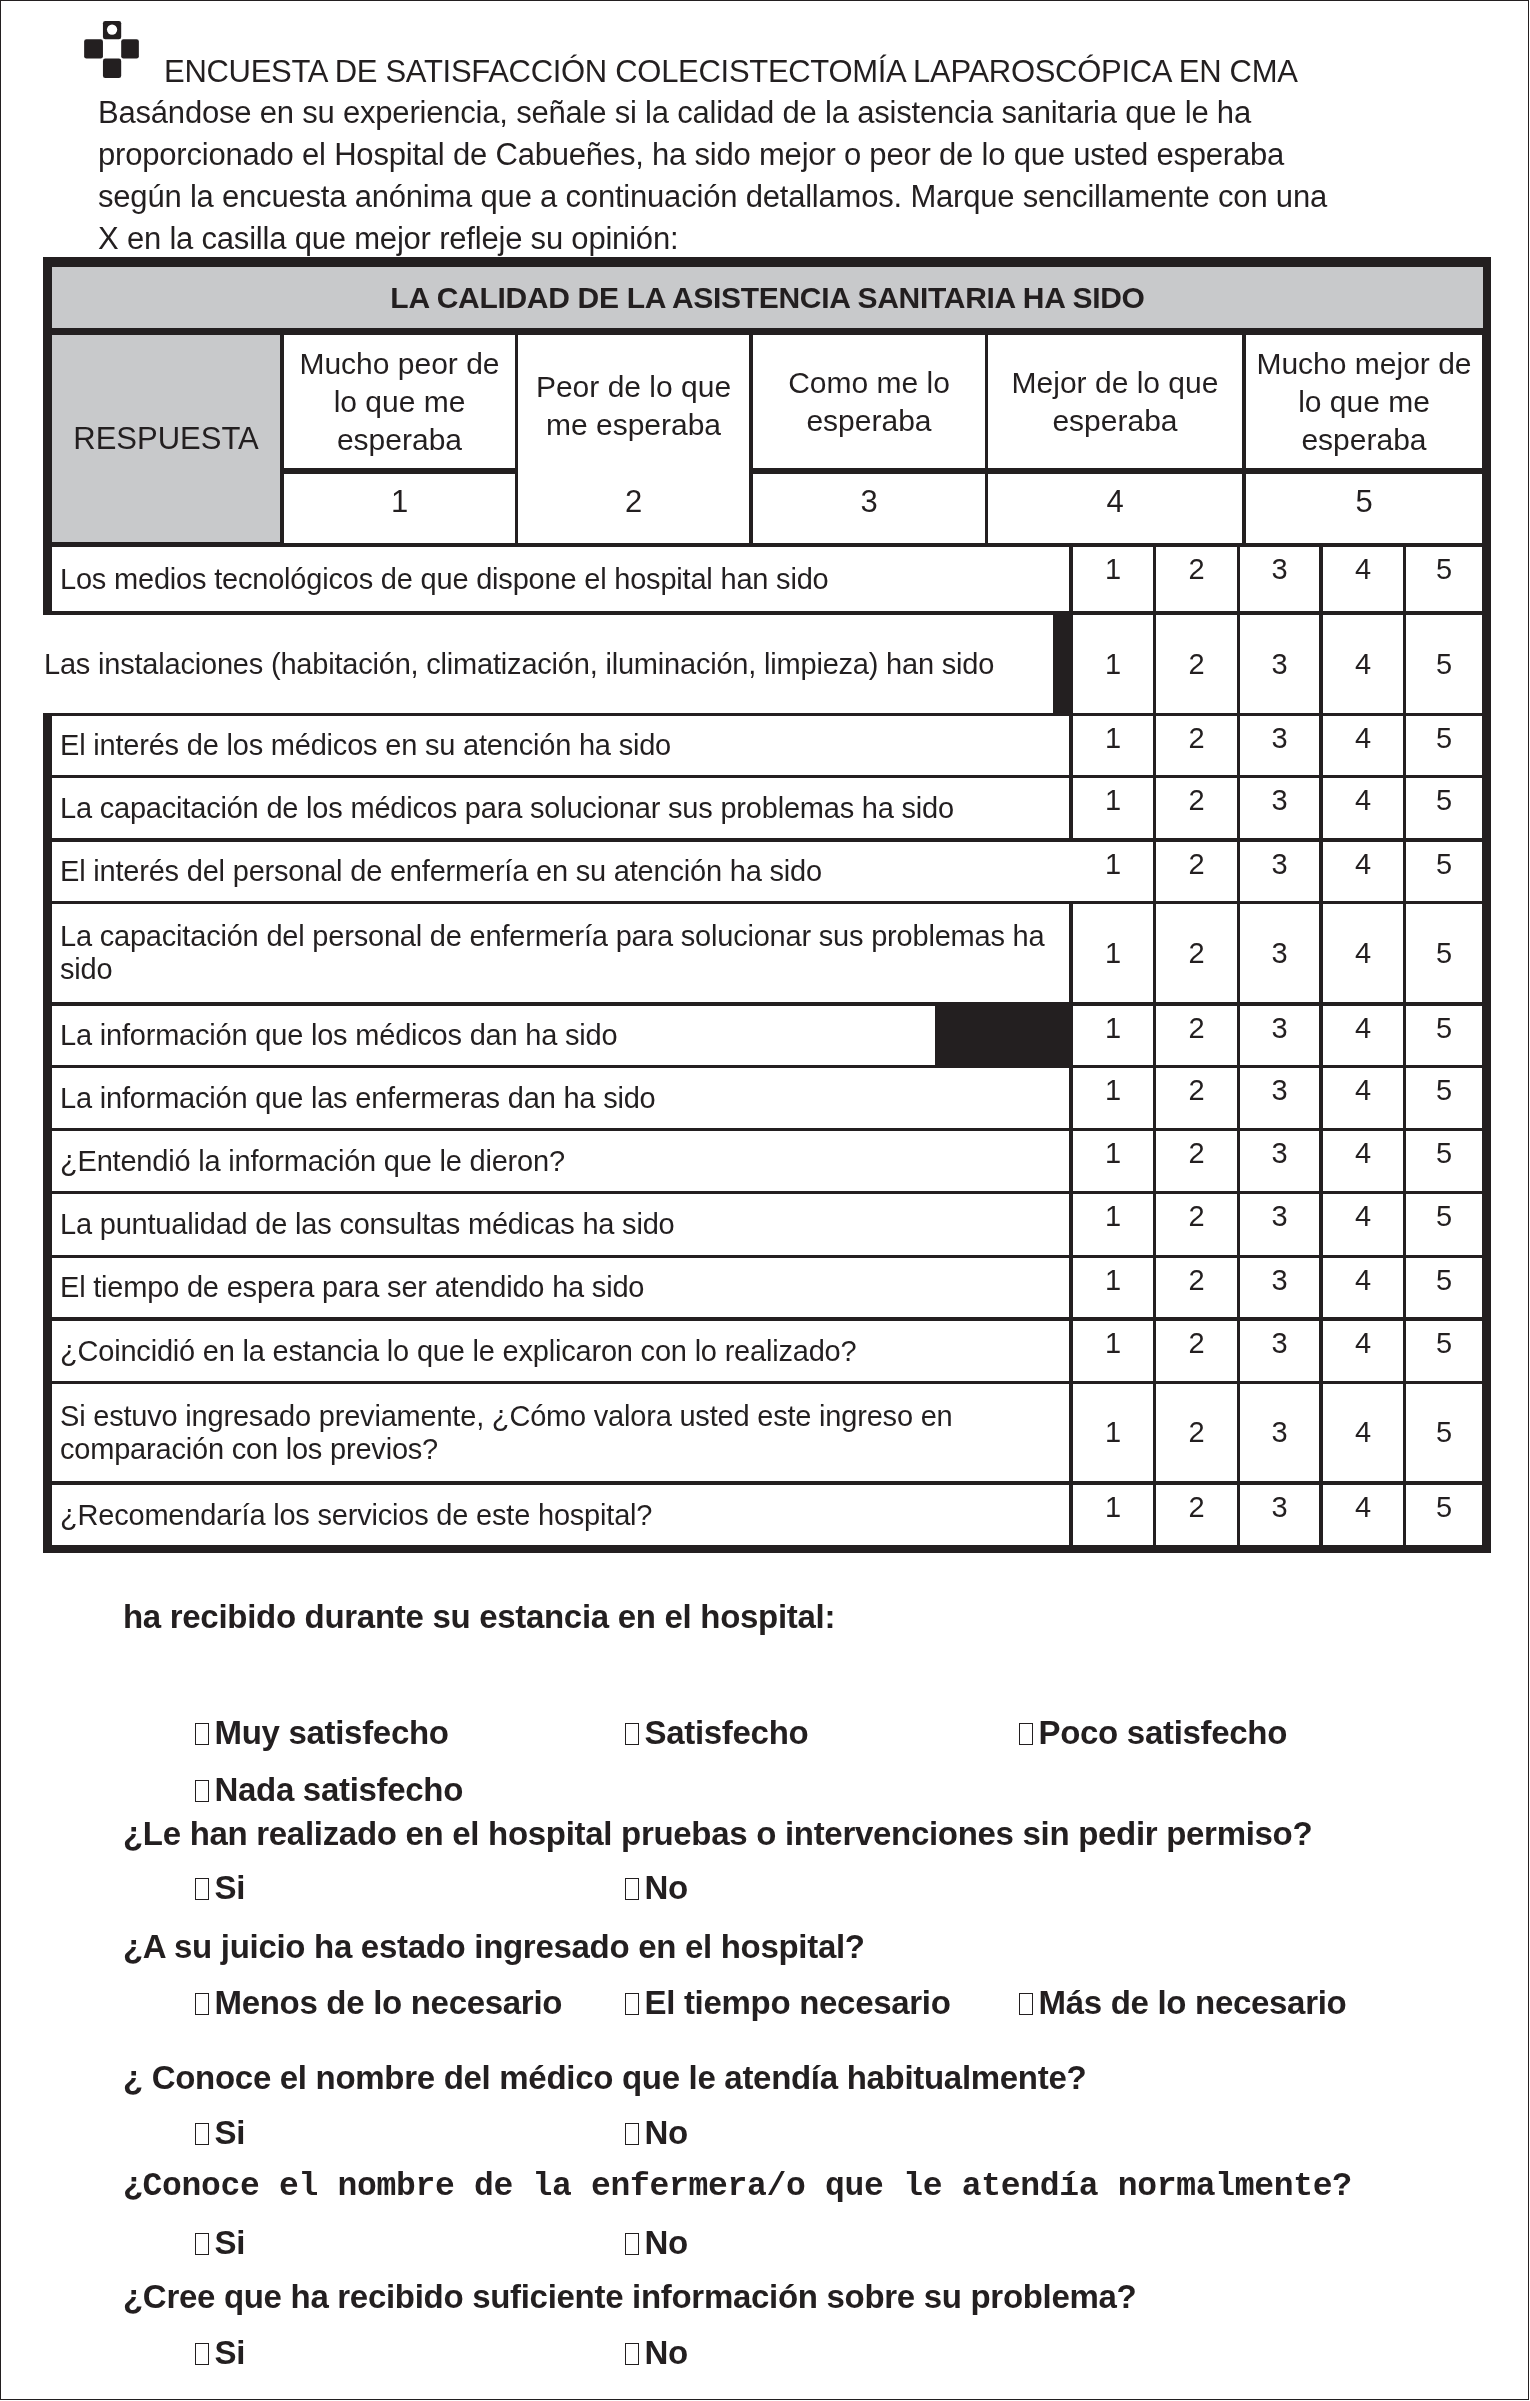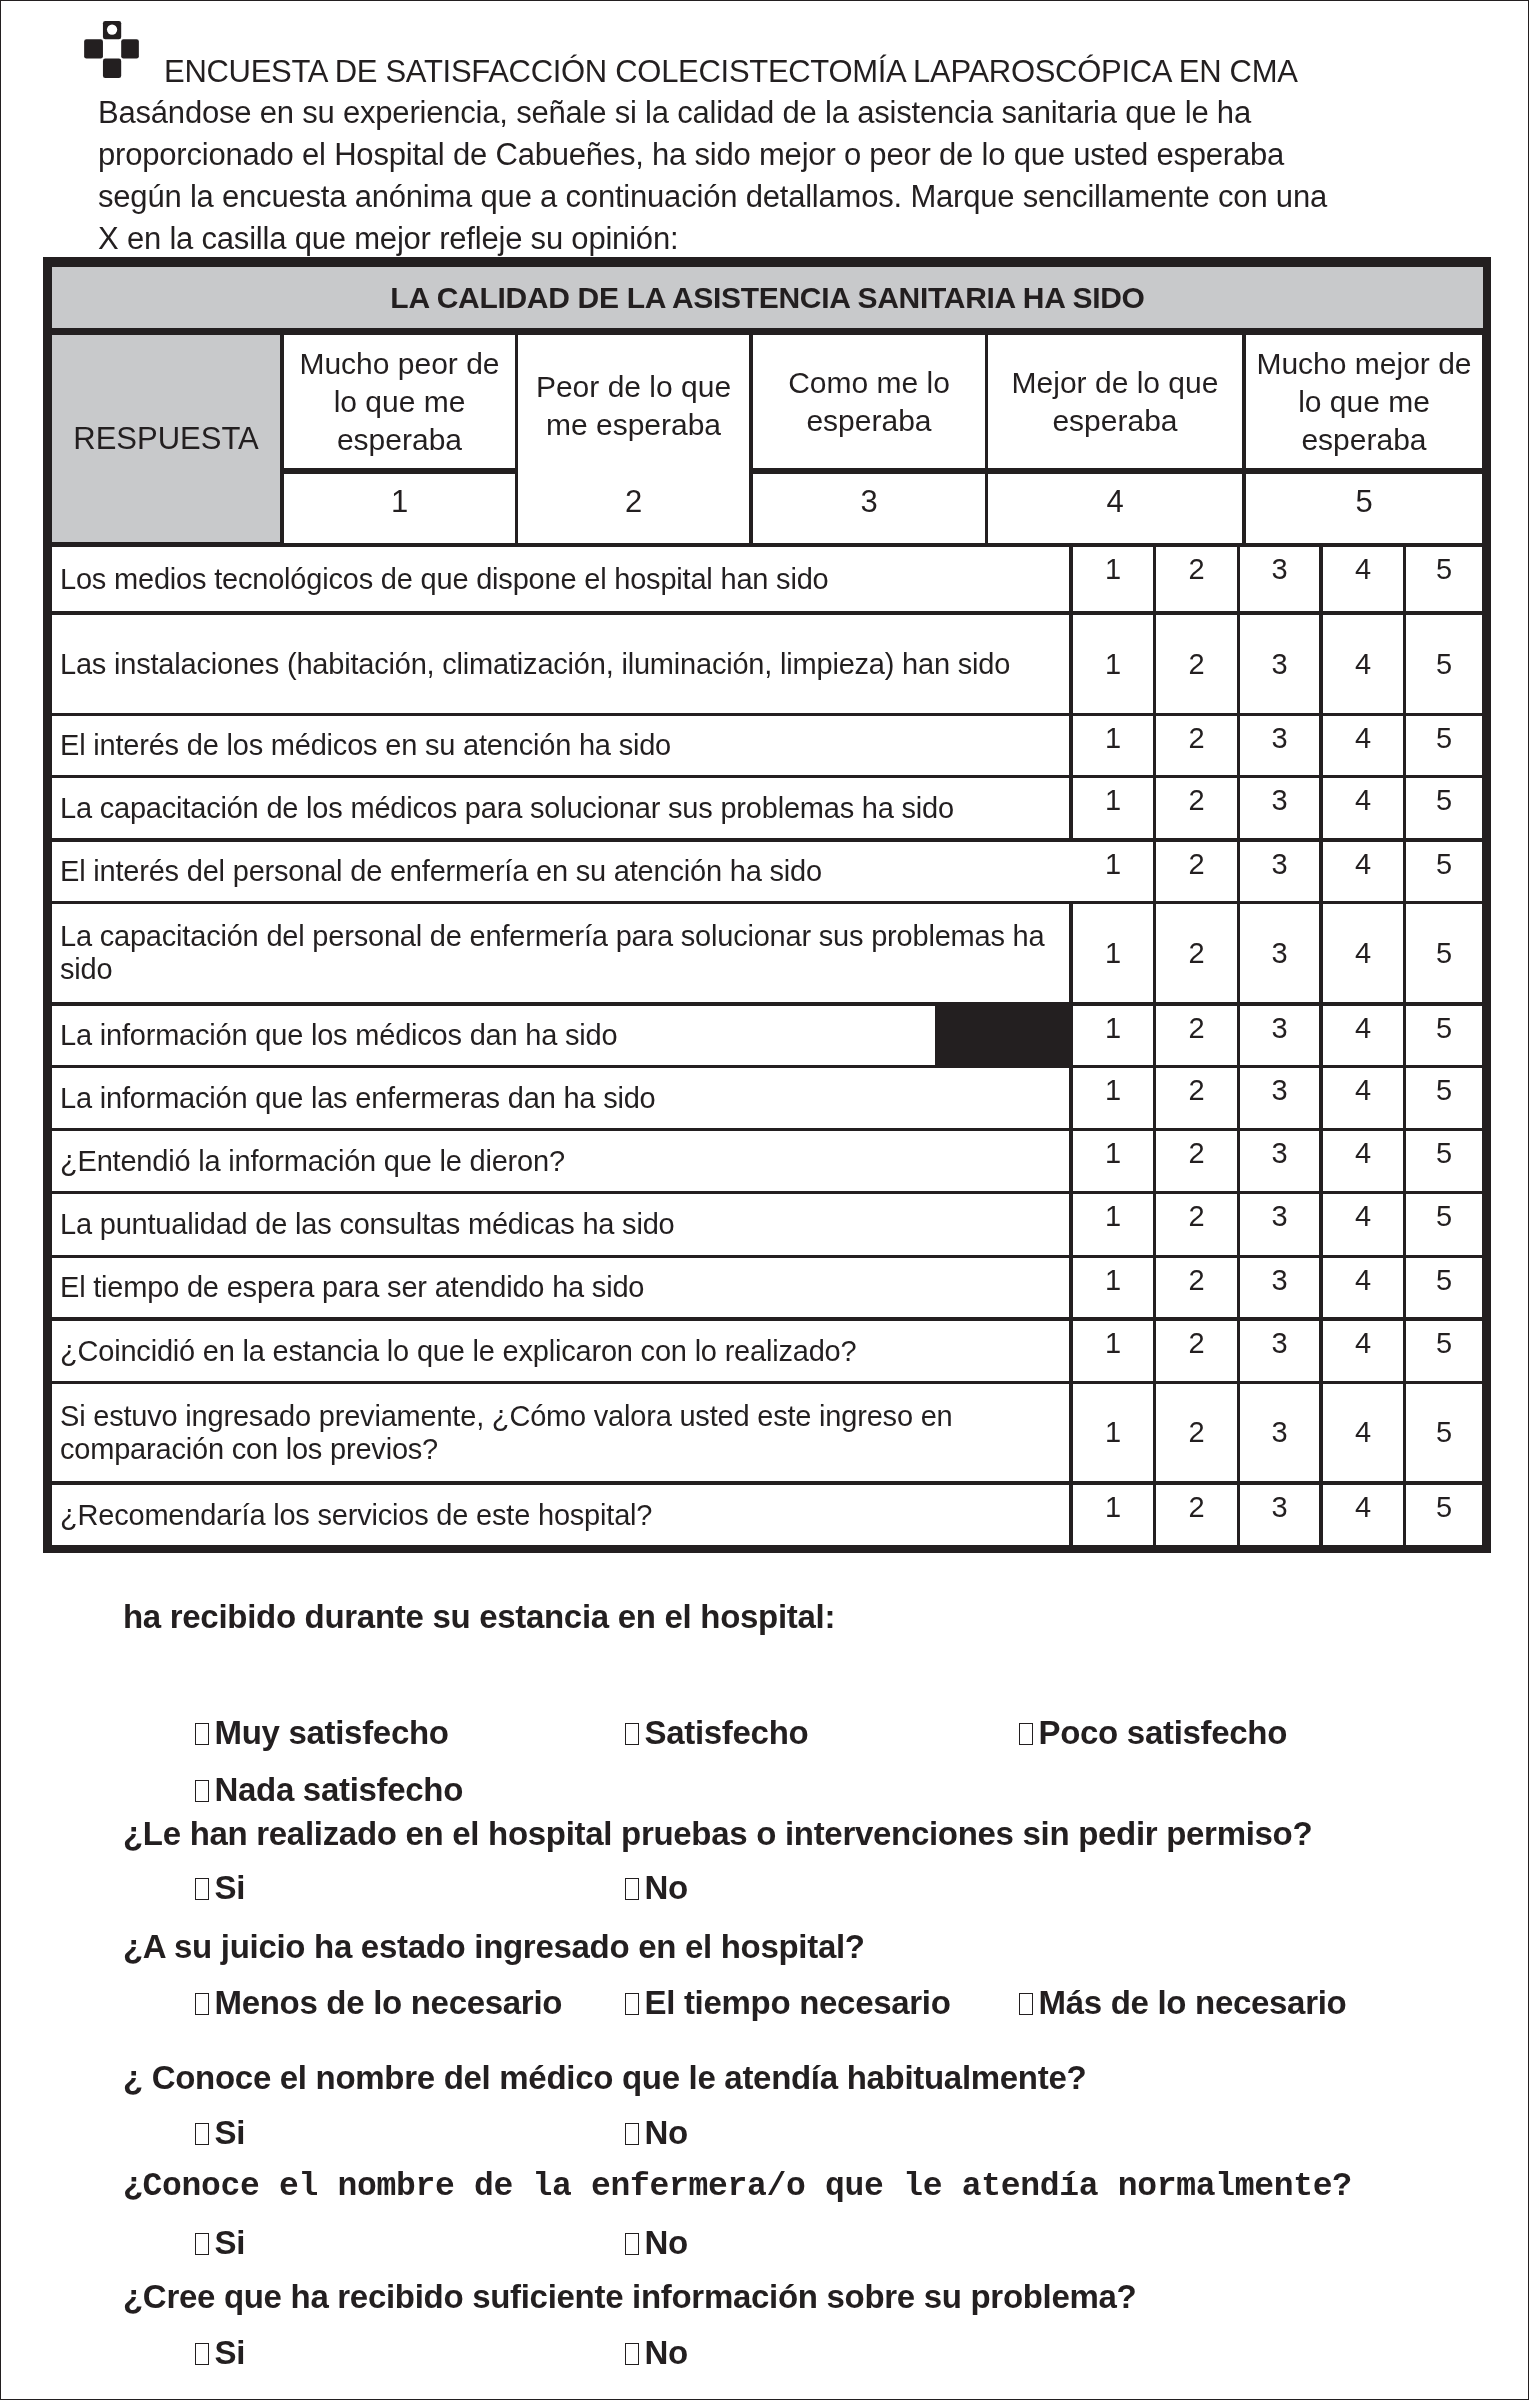--- a/index.html
+++ b/index.html
@@ -105,21 +105,21 @@
     <div class="hcell" style="left: 1246px; top: 335px; width: 236px; height: 133px; padding: 0px 5.7px; box-sizing: border-box;">Mucho mejor de lo que me esperaba</div>
     <div class="ncell" style="left: 1246px; top: 474px; width: 236px; height: 69px;">5</div>
   </div>
 <div id="body-rows">
     <div class="qcell" style="left: 52px; top: 547px; width: 1017px; height: 64px;">Los medios tecnológicos de que dispone el hospital han sido</div>
     <div class="rcell" style="left: 1073px; top: 547px; width: 80px; height: 64px;">1</div>
     <div class="rcell" style="left: 1156px; top: 547px; width: 81px; height: 64px;">2</div>
     <div class="rcell" style="left: 1240px; top: 547px; width: 79px; height: 64px;">3</div>
     <div class="rcell" style="left: 1323px; top: 547px; width: 80px; height: 64px;">4</div>
     <div class="rcell" style="left: 1406px; top: 547px; width: 76px; height: 64px;">5</div>
-    <div class="qcell" style="left: 52px; top: 615px; width: 1017px; height: 98px;">Las instalaciones (habitación, climatización, iluminación, limpieza) han sido</div>
+    <div class="qcell" style="left: 36px; top: 615px; width: 1017px; height: 98px;">Las instalaciones (habitación, climatización, iluminación, limpieza) han sido</div>
     <div class="rcell tall" style="left: 1073px; top: 615px; width: 80px; height: 98px;">1</div>
     <div class="rcell tall" style="left: 1156px; top: 615px; width: 81px; height: 98px;">2</div>
     <div class="rcell tall" style="left: 1240px; top: 615px; width: 79px; height: 98px;">3</div>
     <div class="rcell tall" style="left: 1323px; top: 615px; width: 80px; height: 98px;">4</div>
     <div class="rcell tall" style="left: 1406px; top: 615px; width: 76px; height: 98px;">5</div>
     <div class="qcell" style="left: 52px; top: 716px; width: 1017px; height: 59px;">El interés de los médicos en su atención ha sido</div>
     <div class="rcell" style="left: 1073px; top: 716px; width: 80px; height: 59px;">1</div>
     <div class="rcell" style="left: 1156px; top: 716px; width: 81px; height: 59px;">2</div>
     <div class="rcell" style="left: 1240px; top: 716px; width: 79px; height: 59px;">3</div>
     <div class="rcell" style="left: 1323px; top: 716px; width: 80px; height: 59px;">4</div>

